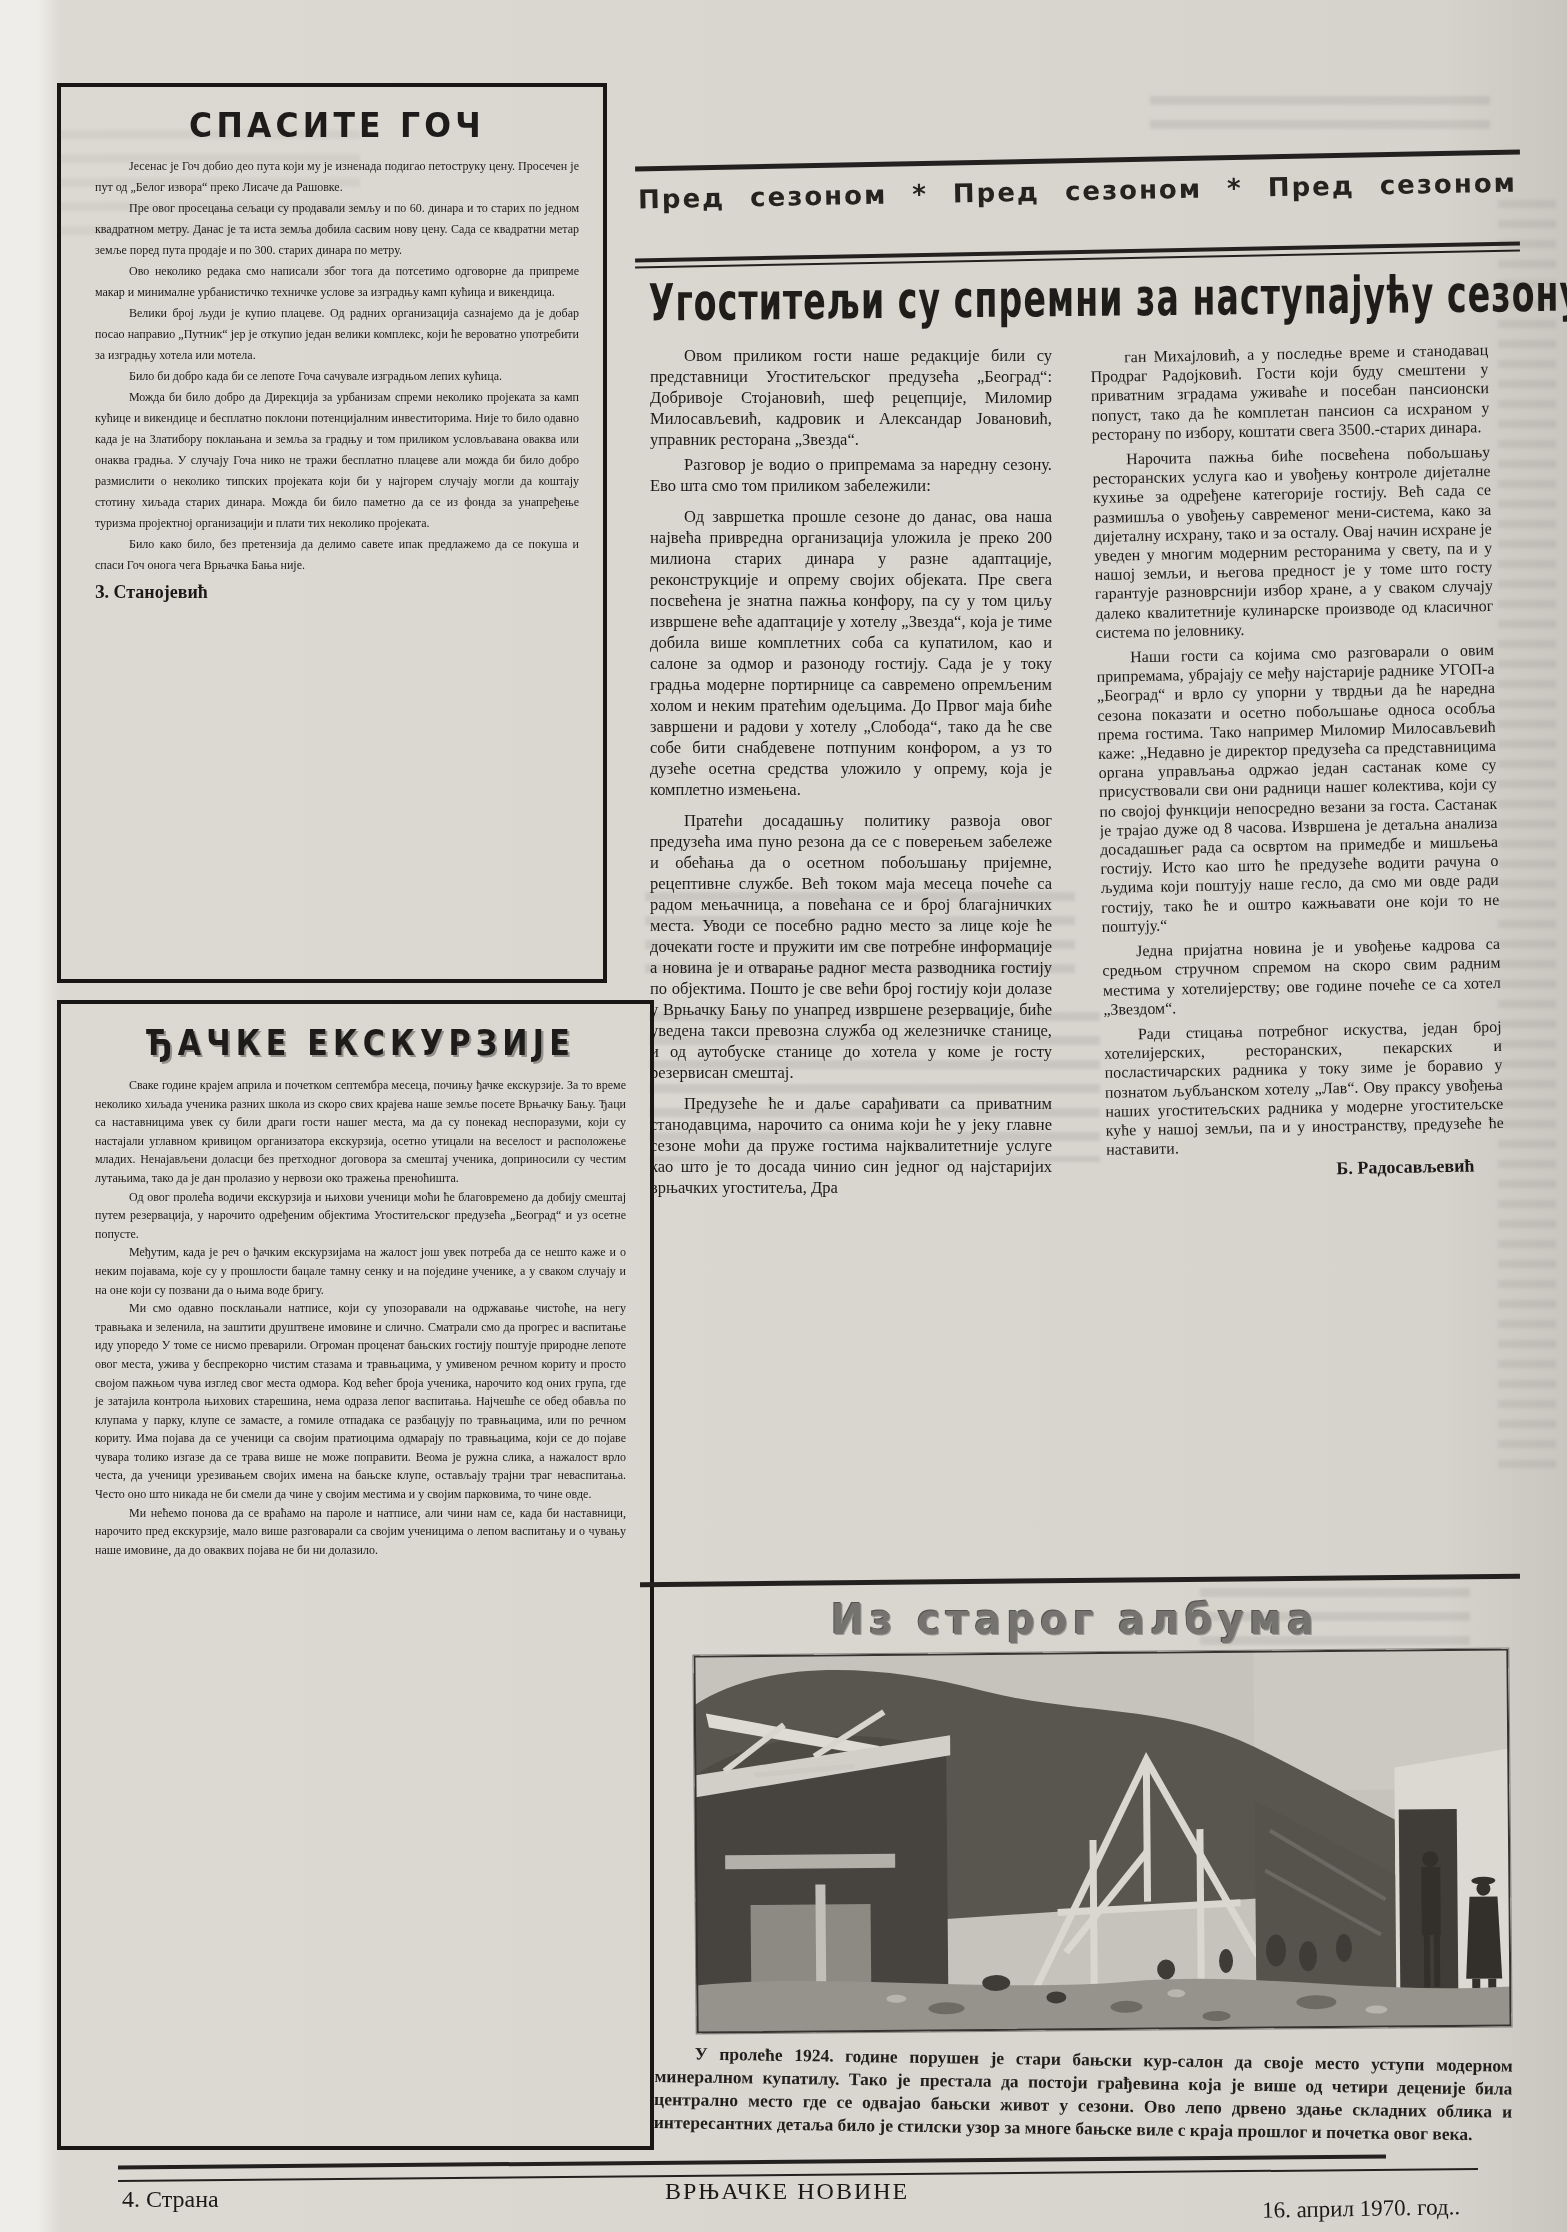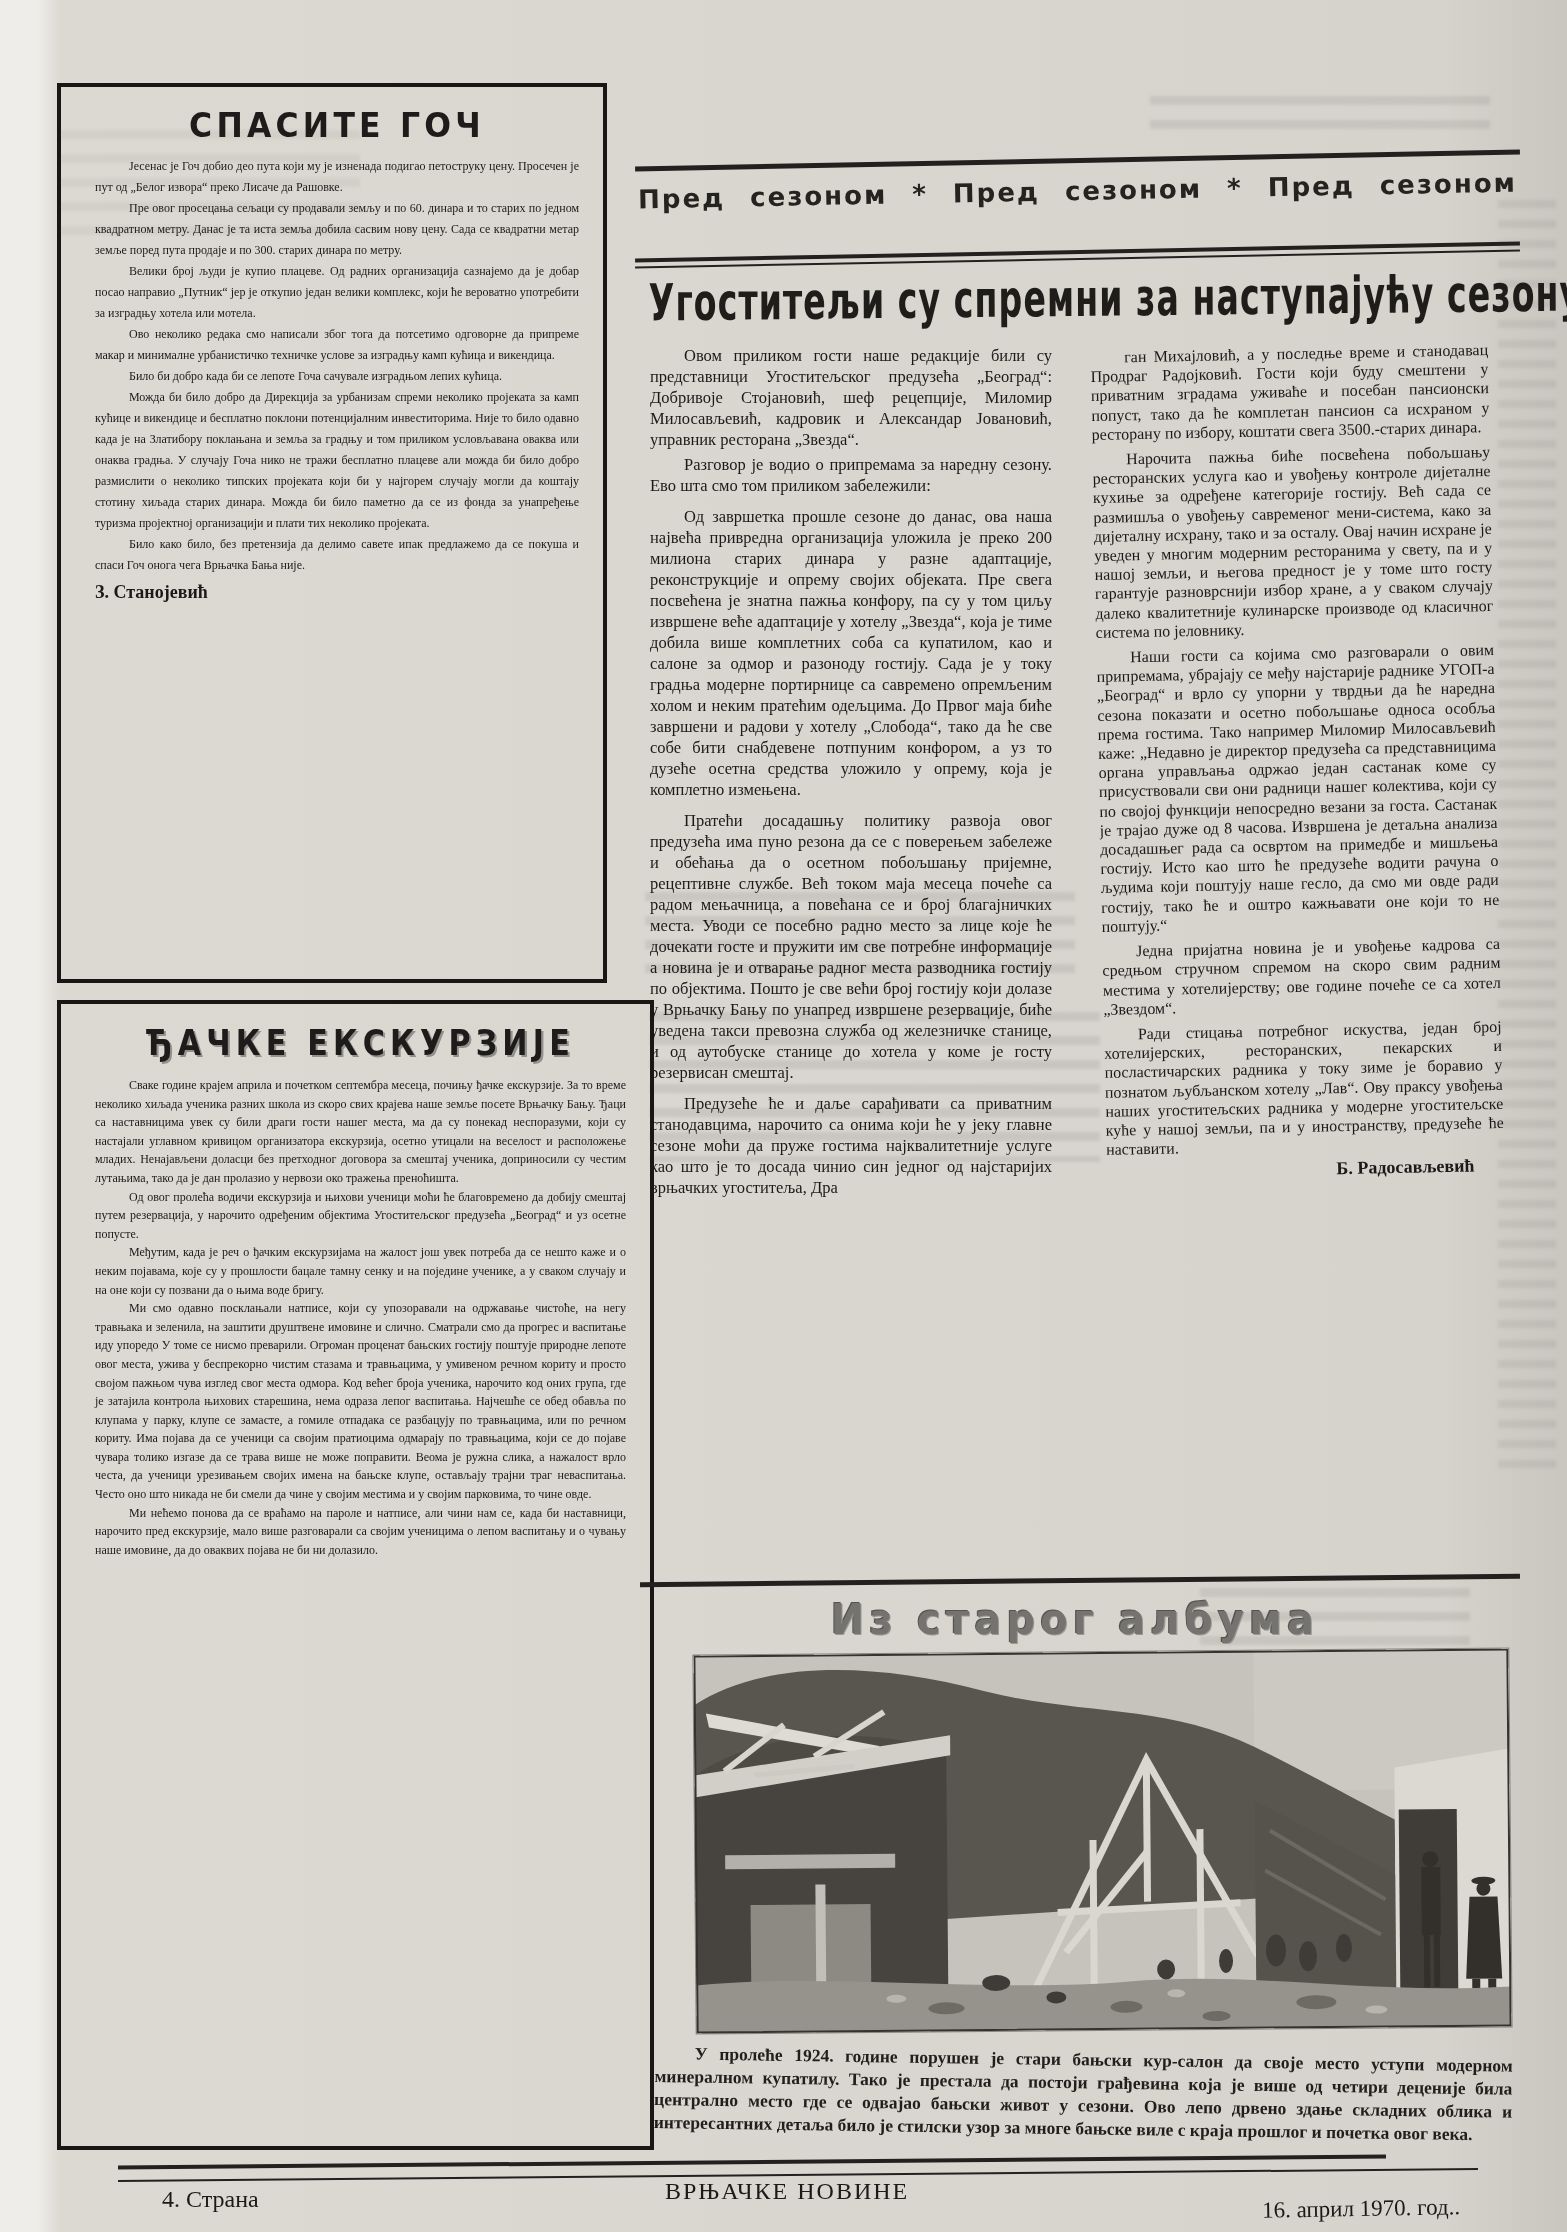--- a/index.html
+++ b/index.html
@@ -31,21 +31,21 @@
   .mcol .p{font-size:16.5px;line-height:21px;}
   .rcol{transform:rotate(-1.15deg);transform-origin:left top;}
   .rcol .p{font-size:16px;line-height:19.2px;}
   .msig{text-align:right;font-weight:bold;font-size:18px;margin-top:4px;padding-right:30px;}
   .albumtitle{font-family:"DejaVu Sans","Liberation Sans",sans-serif;font-weight:bold;font-size:38px;
     color:#757370;letter-spacing:5px;text-align:center;text-shadow:1px 1px 0 #9a9894,-1px -1px 0 #55534f;transform:scale(1.05,1.1);}
   .caption{font-size:17.5px;line-height:23px;font-weight:bold;text-align:justify;text-indent:40px;
     transform:rotate(.85deg);transform-origin:left top;color:#201f1c;}
   .photoframe{box-shadow:0 0 0 1px #8a8781;}
   
-  .f-left{font-size:24px;margin-left:40px;}
+  .f-left{font-size:24px;}
   .f-center{font-size:24px;font-weight:normal;letter-spacing:2px;}
   .f-right{font-size:23px;transform:rotate(-1deg);}
   
   .bleed{opacity:.14;filter:blur(1.6px);
     background:repeating-linear-gradient(180deg,#6f6d69 0 9px,transparent 9px 24px);}
   .bleedv{opacity:.12;filter:blur(1.8px);
     background:repeating-linear-gradient(180deg,#6f6d69 0 8px,transparent 8px 20px);}
 </style>
 </head>
 <body>
@@ -57,22 +57,22 @@
   <div class="abs bleed" style="left:645px;top:892px;width:430px;height:86px;"></div>
   <div class="abs bleed" style="left:650px;top:1012px;width:450px;height:150px;"></div>
   <div class="abs bleed" style="left:1200px;top:1588px;width:270px;height:110px;"></div>
   <div class="abs bleed" style="left:60px;top:130px;width:300px;height:120px;opacity:.08;"></div>
 
   <div class="abs newsbox a1" style="left:57px;top:83px;width:550px;height:900px;">
     <div class="inner">
       <div class="boxtitle b1title">СПАСИТЕ ГОЧ</div>
       <p class="p">Јесенас је Гоч добио део пута који му је изненада подигао петоструку цену. Просечен је пут од „Белог извора“ преко Лисаче да Рашовке.</p>
       <p class="p">Пре овог просецања сељаци су продавали земљу и по 60. динара и то старих по једном квадратном метру. Данас је та иста земља добила сасвим нову цену. Сада се квадратни метар земље поред пута продаје и по 300. старих динара по метру.</p>
+      <p class="p">Ово неколико редака смо написали због тога да потсетимо одговорне да припреме макар и минималне урбанистичко техничке услове за изградњу камп кућица и викендица.</p>
       <p class="p">Велики број људи је купио плацеве. Од радних организација сазнајемо да је добар посао направио „Путник“ јер је откупио један велики комплекс, који ће вероватно употребити за изградњу хотела или мотела.</p>
-      <p class="p">Ово неколико редака смо написали због тога да потсетимо одговорне да припреме макар и минималне урбанистичко техничке услове за изградњу камп кућица и викендица.</p>
       <p class="p">Било би добро када би се лепоте Гоча сачувале изградњом лепих кућица.</p>
       <p class="p">Можда би било добро да Дирекција за урбанизам спреми неколико пројеката за камп кућице и викендице и бесплатно поклони потенцијалним инвеститорима. Није то било одавно када је на Златибору поклањана и земља за градњу и том приликом условљавана оваква или онаква градња. У случају Гоча нико не тражи бесплатно плацеве али можда би било добро размислити о неколико типских пројеката који би у најгорем случају могли да коштају стотину хиљада старих динара. Можда би било паметно да се из фонда за унапређење туризма пројектној организацији и плати тих неколико пројеката.</p>
       <p class="p">Било како било, без претензија да делимо савете ипак предлажемо да се покуша и спаси Гоч онога чега Врњачка Бања није.</p>
       <div class="sig">З. Станојевић</div>
     </div>
   </div>
 
   <div class="abs newsbox a2" style="left:57px;top:1000px;width:597px;height:1150px;">
     <div class="inner">
       <div class="boxtitle b2title">ЂАЧКЕ ЕКСКУРЗИЈЕ</div>

